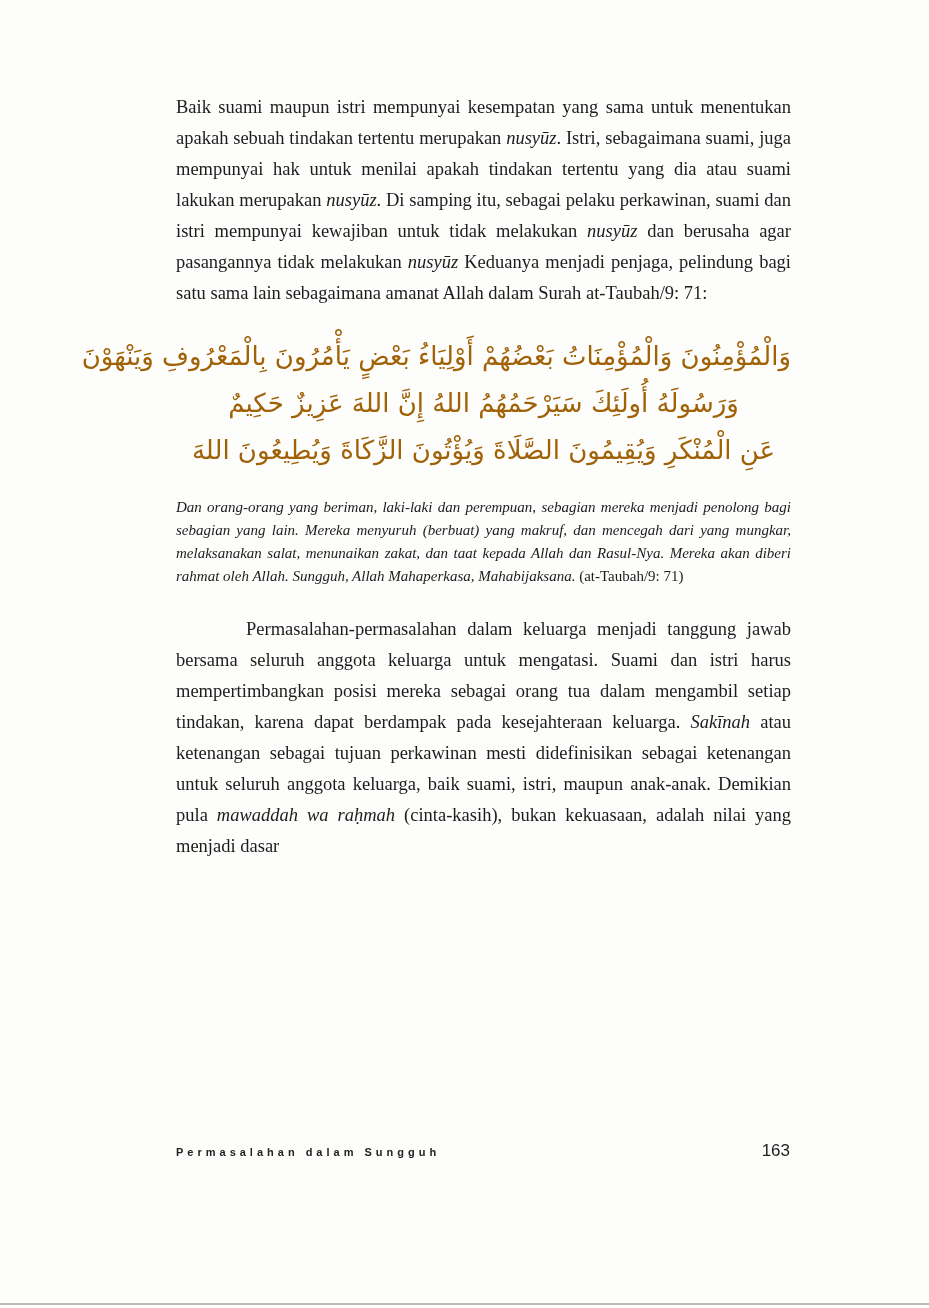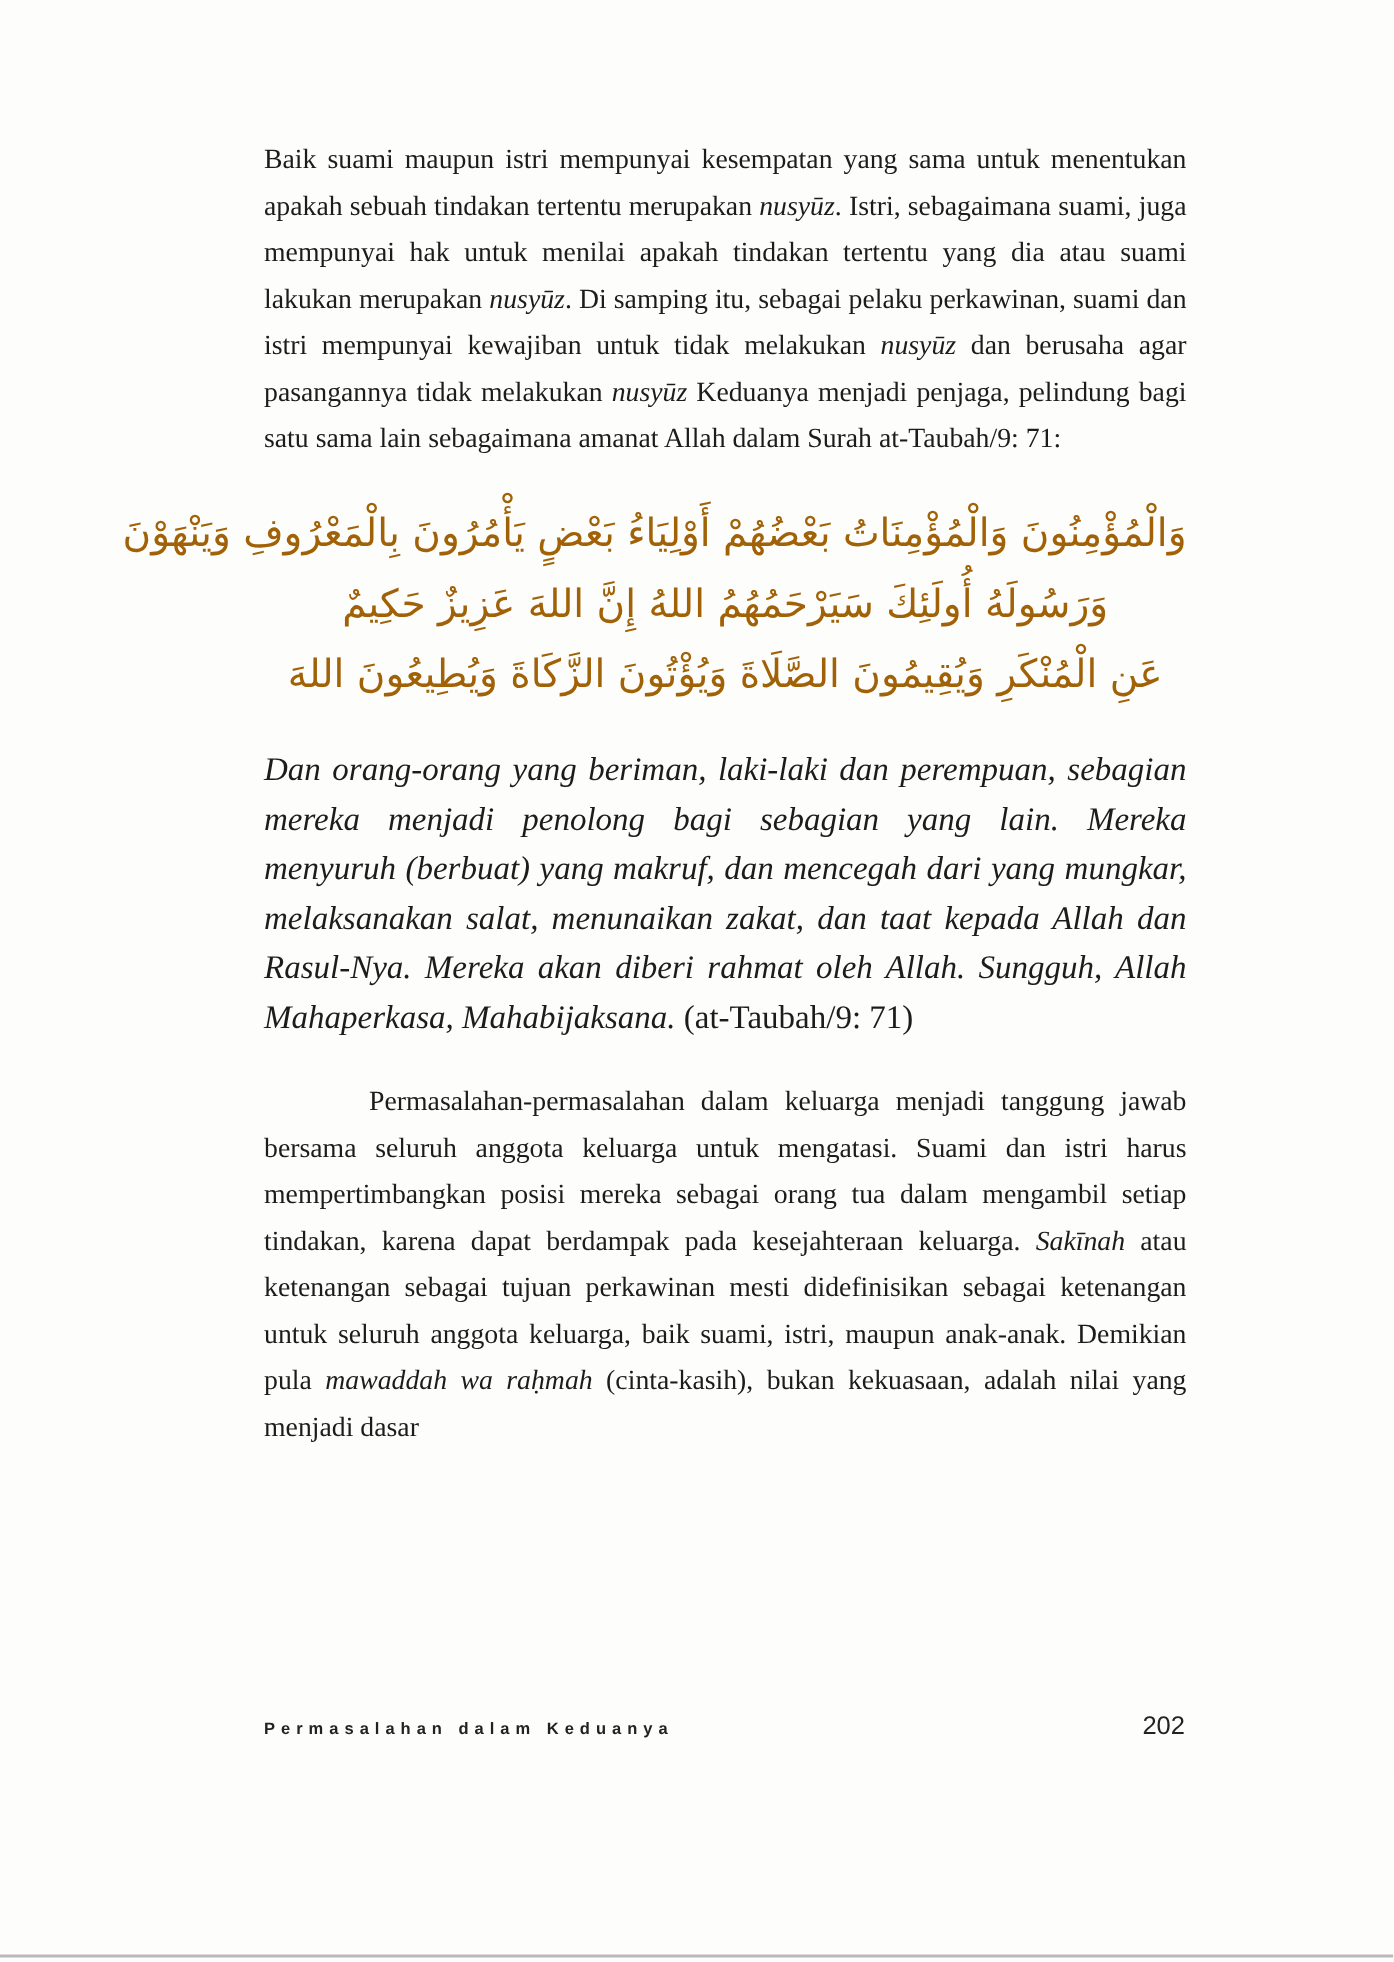--- a/index.html
+++ b/index.html
@@ -43,22 +43,22 @@
     font-family: "DejaVu Sans", sans-serif;
     font-size: 26px;
     line-height: 47px;
     color: #a16207;
     margin: 24px 0 22px 0;
   }
 
   .arabic-line { white-space: nowrap; }
 
   .translation {
-    font-size: 22px;
-    line-height: 33px;
+    font-size: 15px;
+    line-height: 23px;
     text-align: justify;
   }
 
   .para-indent { text-indent: 70px; }
   .gap-md { height: 26px; }
 
   .footer {
     position: absolute;
     left: 176px;
     right: 139px;
@@ -108,19 +108,19 @@
 
     <p class="para translation"><span class="it">Dan orang-orang yang beriman, laki-laki dan perempuan, sebagian mereka menjadi penolong bagi sebagian yang lain. Mereka menyuruh (berbuat) yang makruf, dan mencegah dari yang mungkar, melaksanakan salat, menunaikan zakat, dan taat kepada Allah dan Rasul-Nya. Mereka akan diberi rahmat oleh Allah. Sungguh, Allah Mahaperkasa, Mahabijaksana.</span><span> (at-Taubah/9: 71)</span></p>
 
     <div class="gap-md"></div>
 
     <p class="para para-indent"><span>Permasalahan-permasalahan dalam keluarga menjadi tanggung jawab bersama seluruh anggota keluarga untuk mengatasi. Suami dan istri harus mempertimbangkan posisi mereka sebagai orang tua dalam mengambil setiap tindakan, karena dapat berdampak pada kesejahteraan keluarga. </span><span class="it">Sakīnah</span><span> atau ketenangan sebagai tujuan perkawinan mesti didefinisikan sebagai ketenangan untuk seluruh anggota keluarga, baik suami, istri, maupun anak-anak. Demikian pula </span><span class="it">mawaddah wa raḥmah</span><span> (cinta-kasih), bukan kekuasaan, adalah nilai yang menjadi dasar</span></p>
 
   </div>
 
   <div class="footer">
-    <span class="footer-title">Permasalahan dalam Keduanya</span>
-    <span class="footer-page">202</span>
+    <span class="footer-title">Permasalahan dalam Sungguh</span>
+    <span class="footer-page">163</span>
   </div>
 
   <div class="page-bottom-edge"></div>
 
 </div>
 
 </body></html>

